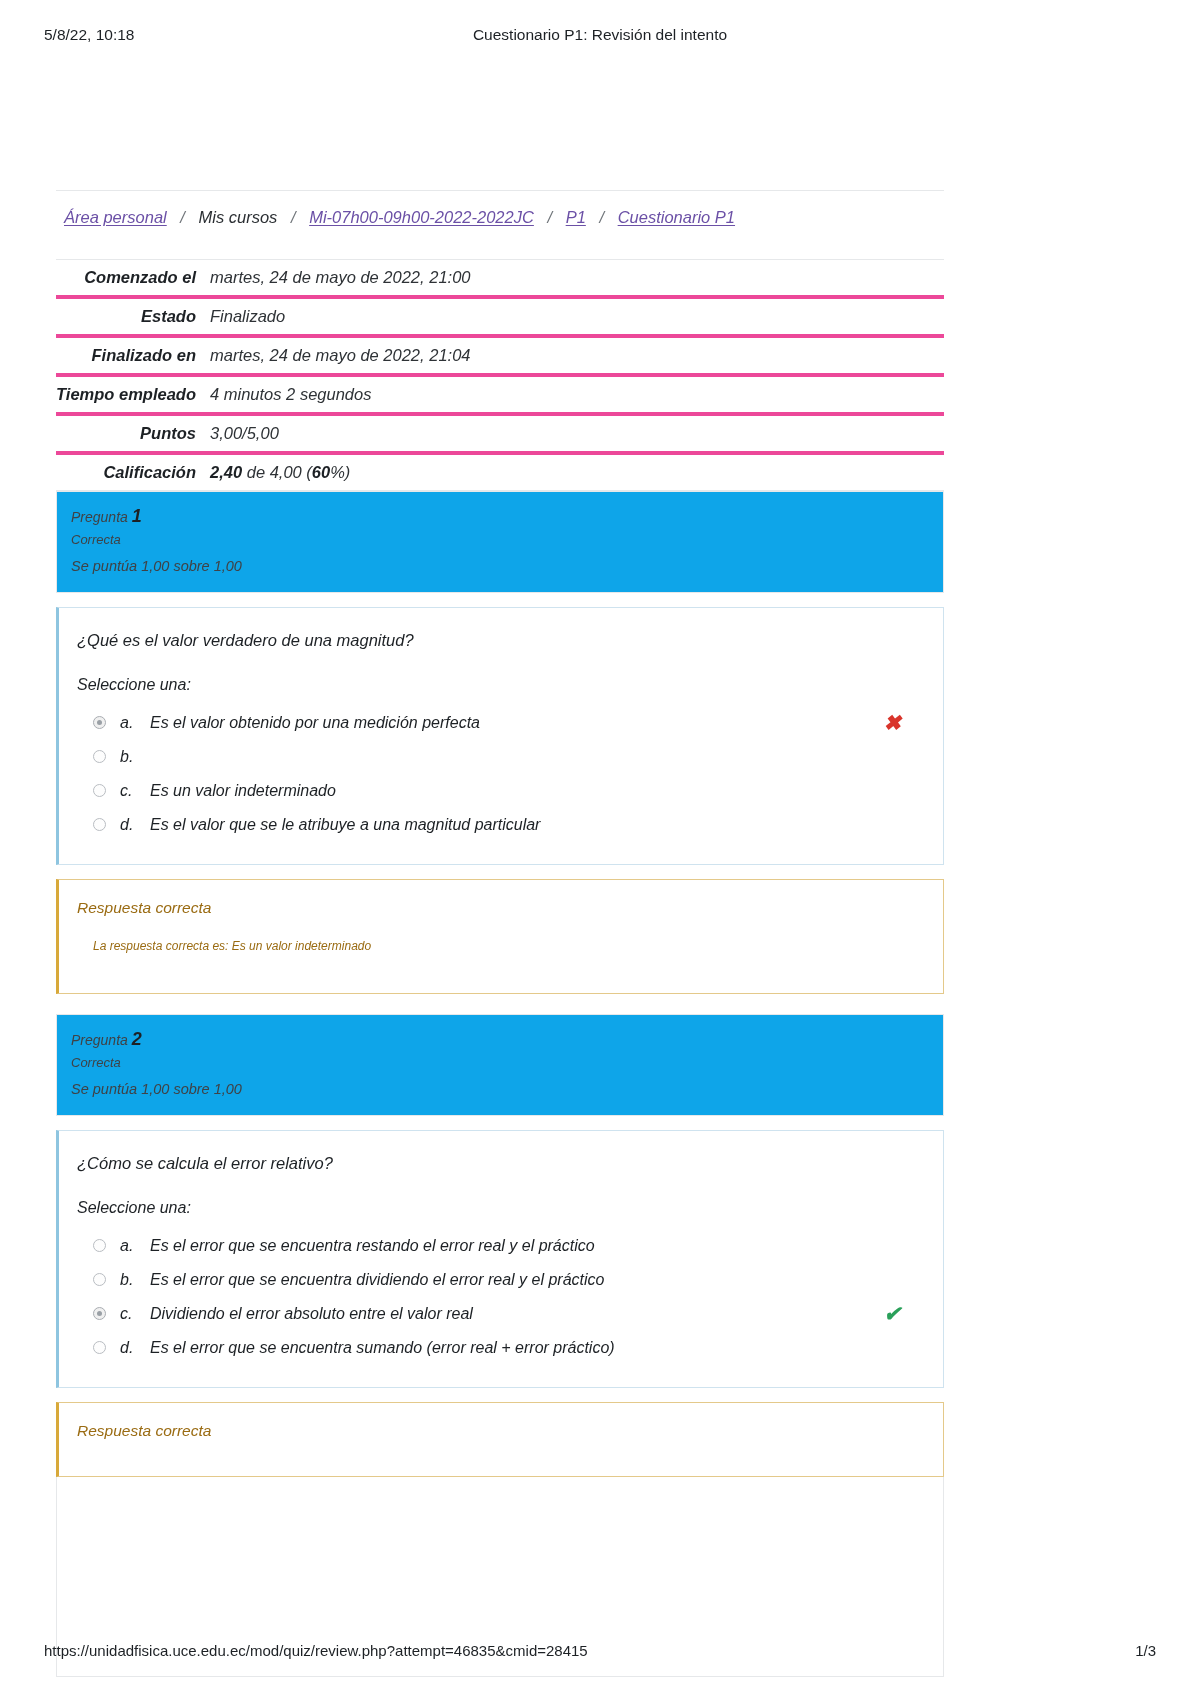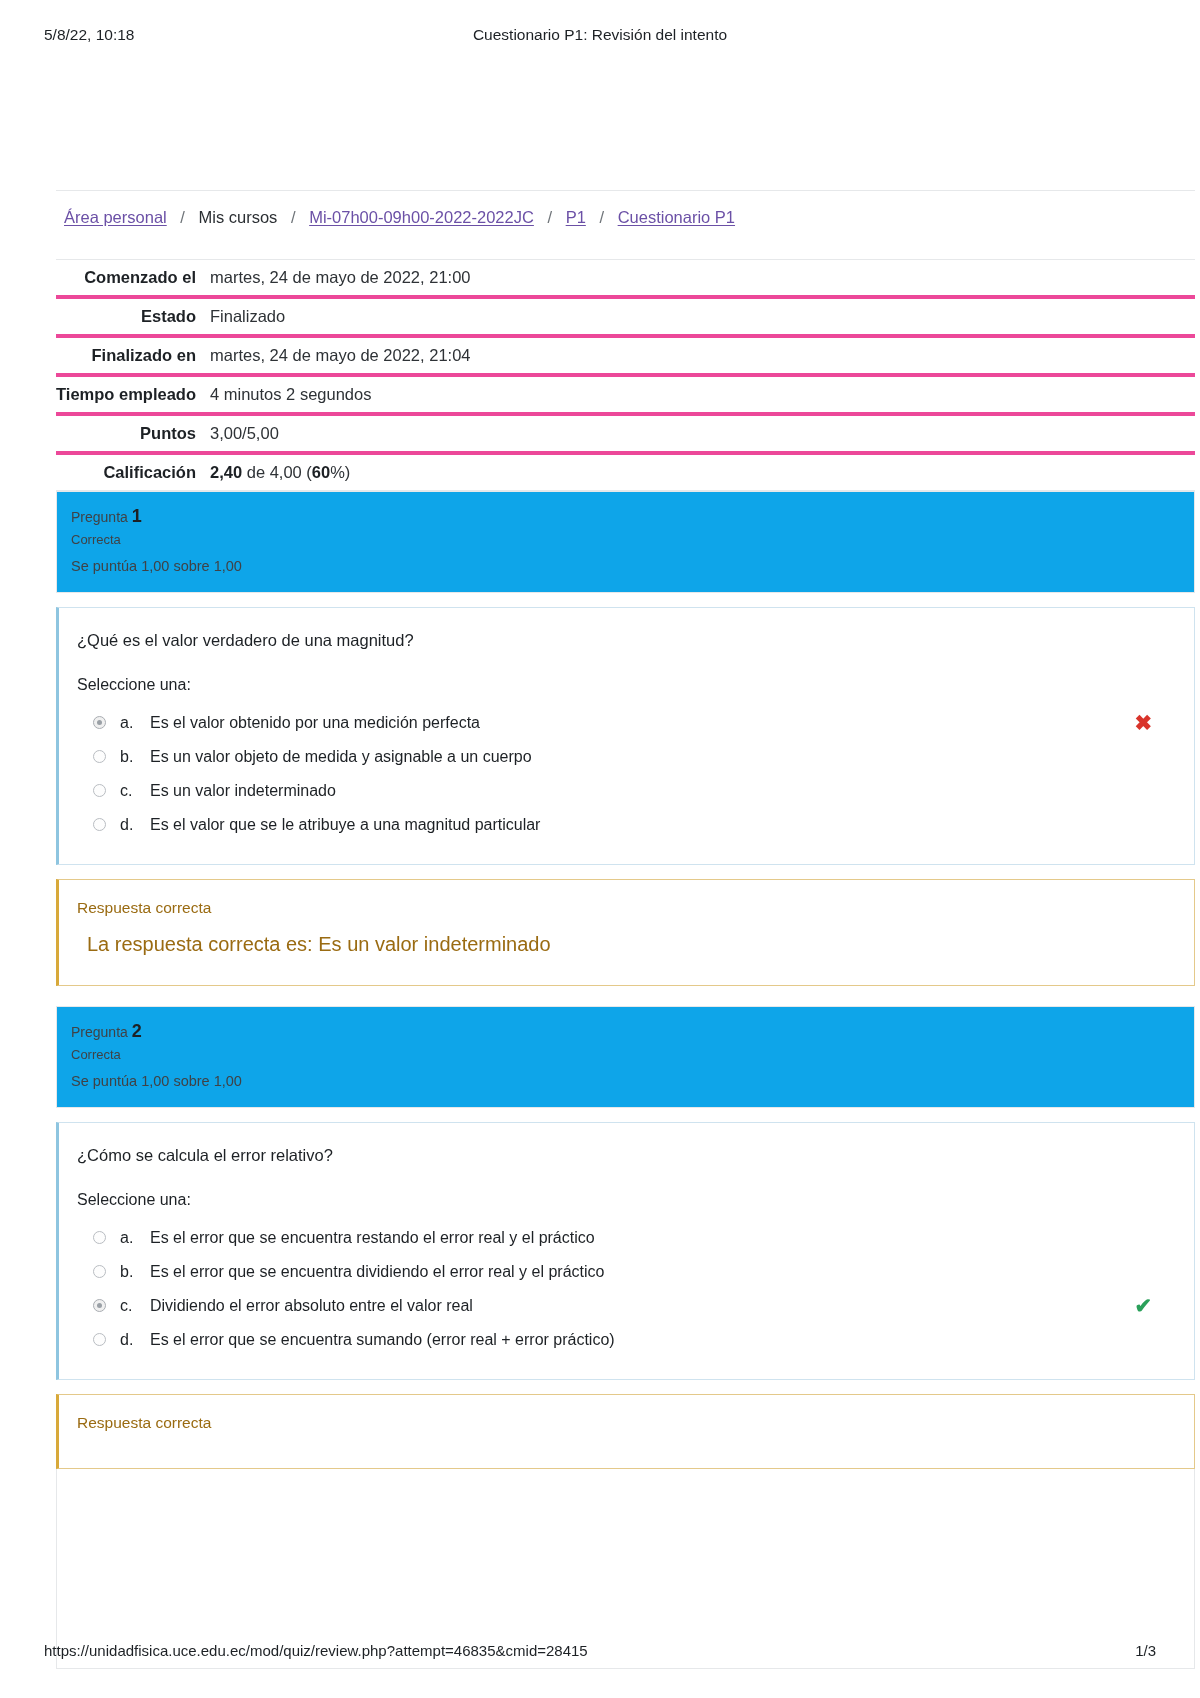--- a/index.html
+++ b/index.html
@@ -39,21 +39,22 @@
     color: #1d2125;
   }
   .print-footer .pf-left { position: absolute; left: 44px; top: 0; white-space: nowrap; }
   .print-footer .pf-right { position: absolute; right: 44px; top: 0; white-space: nowrap; }
 
   
   .content {
     position: absolute;
     left: 56px;
     top: 190px;
-    width: 1139px;
+    width: 888px;
+    font-style: italic;
   }
 
   
   .breadcrumb-bar {
     border-top: 1px solid #e6e8ea;
     padding: 16px 8px 14px 8px;
     font-size: 16.5px;
     color: #3f4246;
     white-space: nowrap;
     line-height: 20px;
@@ -204,23 +205,23 @@
     background: #ffffff;
     padding: 17px 18px 20px 18px;
   }
   .fb-title {
     font-size: 15.5px;
     color: #9a6b12;
     margin: 0 0 14px 0;
     line-height: 22px;
   }
   .fb-text {
-    font-size: 20px;
+    font-size: 12px;
     color: #9a6b12;
-    margin: 10px;
+    margin: 16px;
     line-height: 22px;
   }
   .tail-box {
     border: 1px solid #e6e8ea;
     border-top: none;
     height: 200px;
     background: #fff;
   }
 </style>
 </head>
@@ -288,21 +289,20 @@
     <ul class="answers">
       <li class="answer">
         <span class="radio checked"></span>
         <span class="ans-letter">a.</span>
         <span class="ans-text">Es el valor obtenido por una medición perfecta</span>
         <span class="verdict wrong">✖</span>
       </li>
       <li class="answer">
         <span class="radio"></span>
         <span class="ans-letter">b.</span>
-        <span class="ans-text">Es un valor objeto de medida y asignable a un cuerpo</span>
       </li>
       <li class="answer">
         <span class="radio"></span>
         <span class="ans-letter">c.</span>
         <span class="ans-text">Es un valor indeterminado</span>
       </li>
       <li class="answer">
         <span class="radio"></span>
         <span class="ans-letter">d.</span>
         <span class="ans-text">Es el valor que se le atribuye a una magnitud particular</span>

